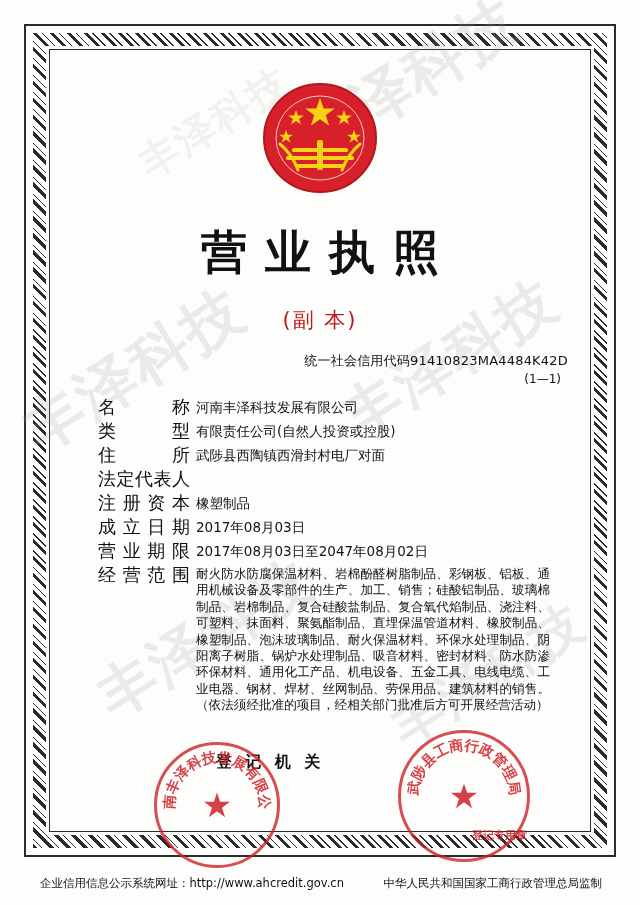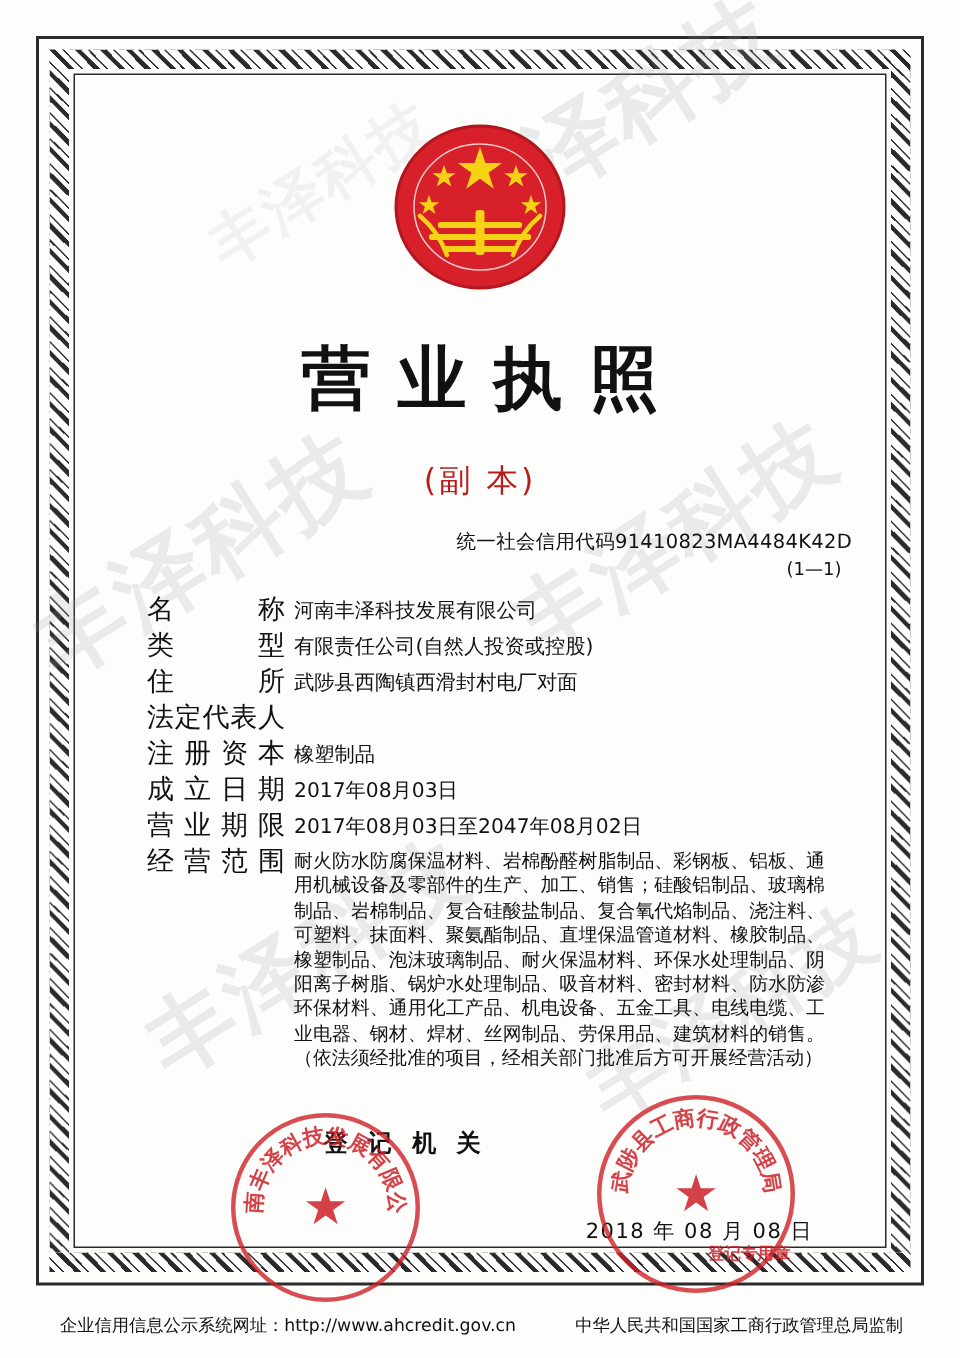--- a/index.html
+++ b/index.html
@@ -328,21 +328,20 @@
       <div class="lbl">营业期限</div>
       <div class="val">2017年08月03日至2047年08月02日</div>
     </div>
     <div class="row scope">
       <div class="lbl">经营范围</div>
       <div class="val">耐火防水防腐保温材料、岩棉酚醛树脂制品、彩钢板、铝板、通用机械设备及零部件的生产、加工、销售；硅酸铝制品、玻璃棉制品、岩棉制品、复合硅酸盐制品、复合氧代焰制品、浇注料、可塑料、抹面料、聚氨酯制品、直埋保温管道材料、橡胶制品、橡塑制品、泡沫玻璃制品、耐火保温材料、环保水处理制品、阴阳离子树脂、锅炉水处理制品、吸音材料、密封材料、防水防渗环保材料、通用化工产品、机电设备、五金工具、电线电缆、工业电器、钢材、焊材、丝网制品、劳保用品、建筑材料的销售。（依法须经批准的项目，经相关部门批准后方可开展经营活动）</div>
     </div>
   </div>
 
   <div class="registry">登 记 机 关</div>
-  <div class="date-line">2018 年 08 月 08 日</div>
 
   <div class="seal seal-left">
     <div class="seal-star">★</div>
     <div class="seal-text">
       <svg viewBox="0 0 126 126" width="120" height="120" style="position:absolute;left:0;top:0;">
         <defs>
           <path id="arcL" d="M 18,63 A 45,45 0 0 1 108,63"></path>
         </defs>
         <text font-family="DejaVu Sans, sans-serif" font-size="15" font-weight="bold" fill="rgba(206,32,40,0.85)">
           <textPath href="#arcL" startOffset="50%" text-anchor="middle">河南丰泽科技发展有限公司</textPath>

